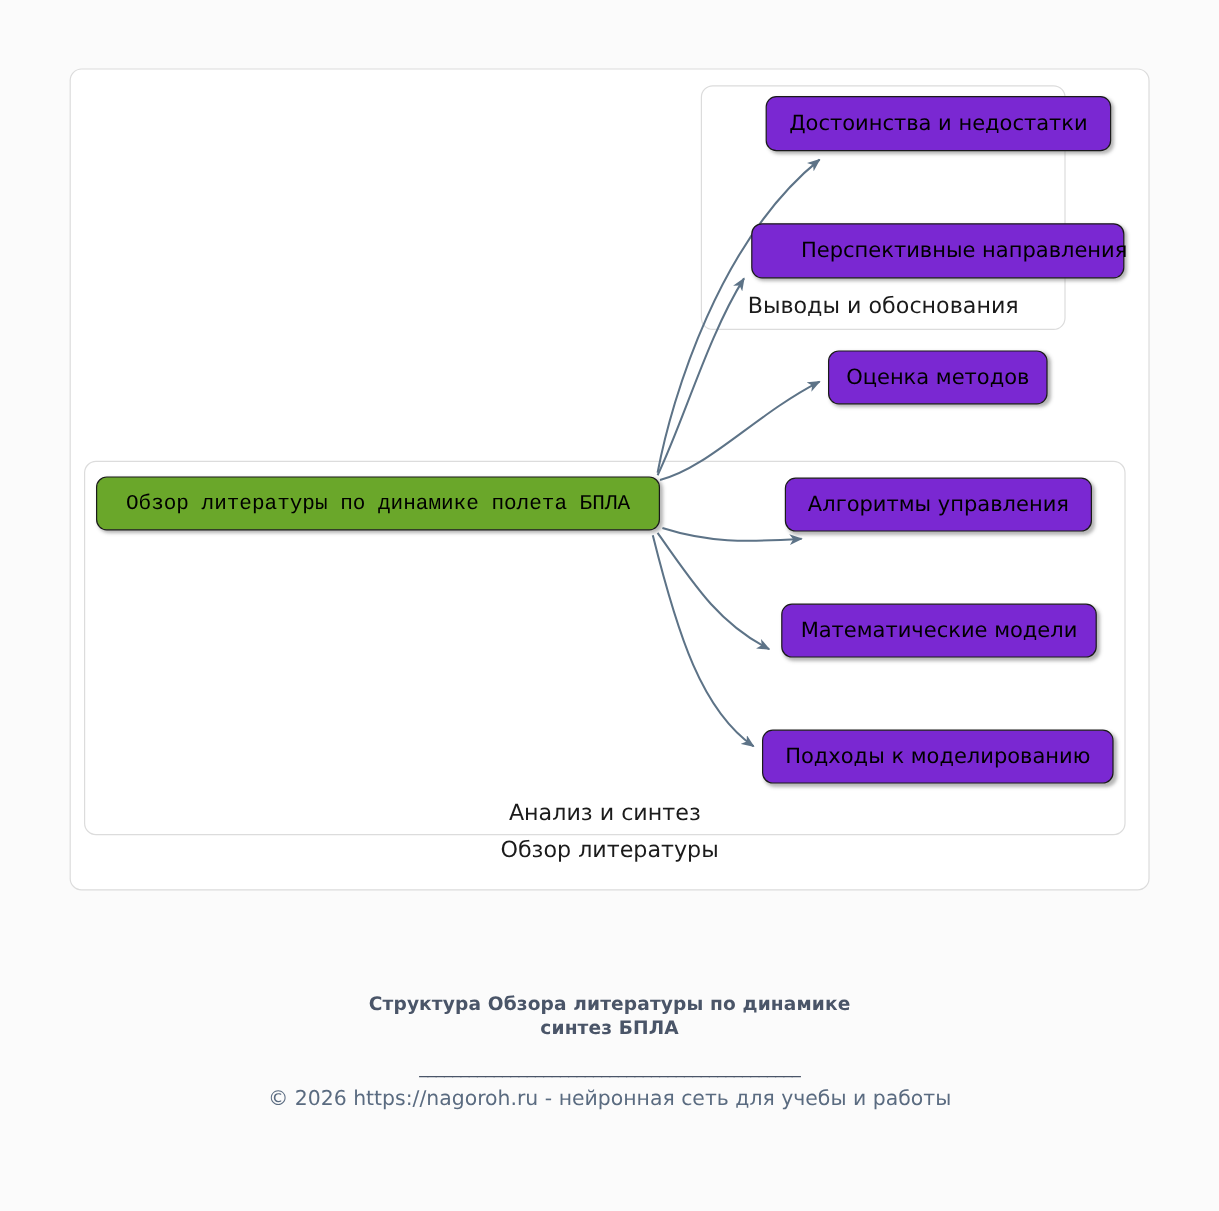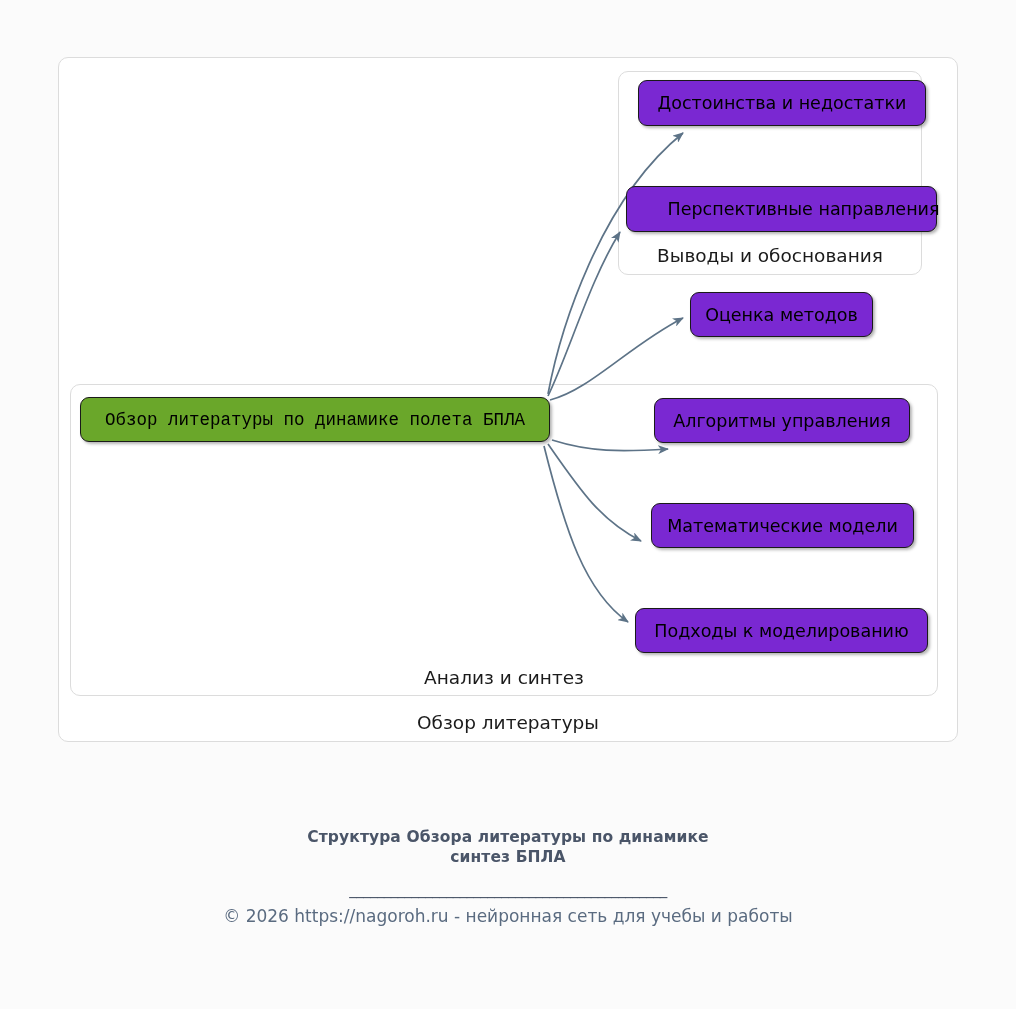--- a/index.html
+++ b/index.html
@@ -50,37 +50,37 @@
     height: 685px;
   }
   .cluster-analysis {
     left: 70px;
     top: 384px;
     width: 868px;
     height: 312px;
     z-index: 2;
   }
   .cluster-conclusions {
-    left: 618px;
+    left: 584px;
     top: 71px;
     width: 304px;
     height: 204px;
     z-index: 2;
   }
   .cluster-label {
     position: absolute;
     left: 0;
     right: 0;
     text-align: center;
     font-size: 18.5px;
     color: #1b1b1b;
     font-family: "DejaVu Sans", sans-serif;
     white-space: nowrap;
   }
-  .cluster-outer > .cluster-label  { bottom: 8px; }
+  .cluster-outer > .cluster-label  { bottom: 22px; }
   .cluster-analysis > .cluster-label { bottom: 7px; }
   .cluster-conclusions > .cluster-label { bottom: 8px; }
 
   
   .node {
     position: absolute;
     box-sizing: border-box;
     display: flex;
     align-items: center;
     justify-content: center;

